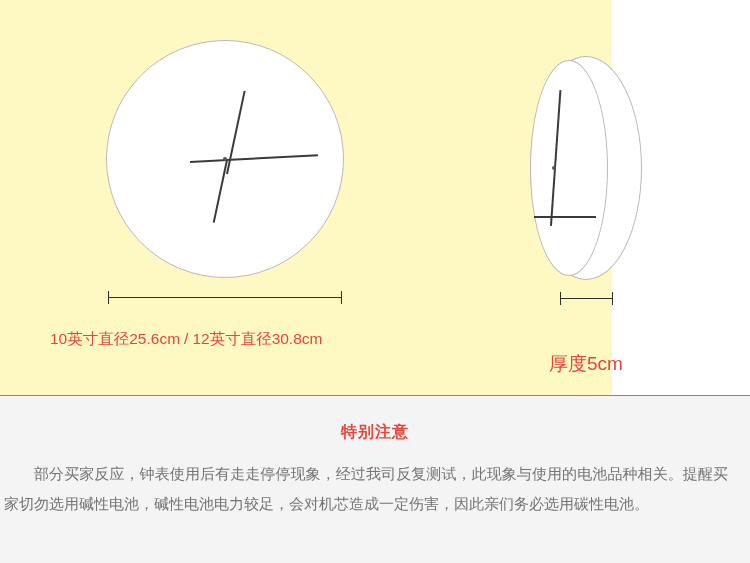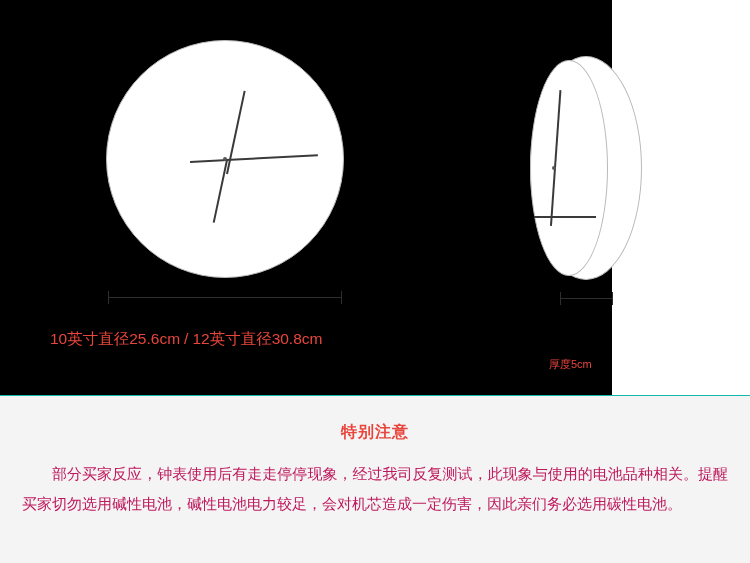--- a/index.html
+++ b/index.html
@@ -17,21 +17,21 @@
     position: relative;
     width: 750px;
     height: 563px;
     background: #ffffff;
   }
   
   .diagram-area {
     position: relative;
     width: 612px;
     height: 395px;
-    background: #000000;
+    background: #fef9c3;
   }
   
   .front-clock {
     position: absolute;
     left: 106px;
     top: 40px;
     width: 238px;
     height: 238px;
     border: 1px solid #araraa;
     border: 1px solid #b9b9b9;
@@ -206,21 +206,21 @@
     line-height: 26px;
     white-space: nowrap;
   }
   .caption-left .row { display: block; }
   .caption-left .sep { color: #e8453c; padding: 0 4px; }
   .caption-right {
     position: absolute;
     left: 549px;
     top: 353px;
     color: #e8453c;
-    font-size: 11px;
+    font-size: 19px;
     line-height: 22px;
     white-space: nowrap;
   }
   
   .notice {
     position: absolute;
     left: 0;
     top: 395px;
     width: 750px;
     height: 168px;
@@ -229,22 +229,22 @@
   }
   .notice-title {
     text-align: center;
     color: #e8453c;
     font-size: 16px;
     font-weight: bold;
     margin-top: 26px;
     letter-spacing: 1px;
   }
   .notice-body {
-    margin: 16px 22px 0 22px;
-    color: #be185d;
+    margin: 16px 22px 0 4px;
+    color: #737373;
     font-size: 15px;
     line-height: 30px;
     text-align: justify;
     text-indent: 2em;
   }
 </style>
 </head>
 <body>
 
 <div class="page">

